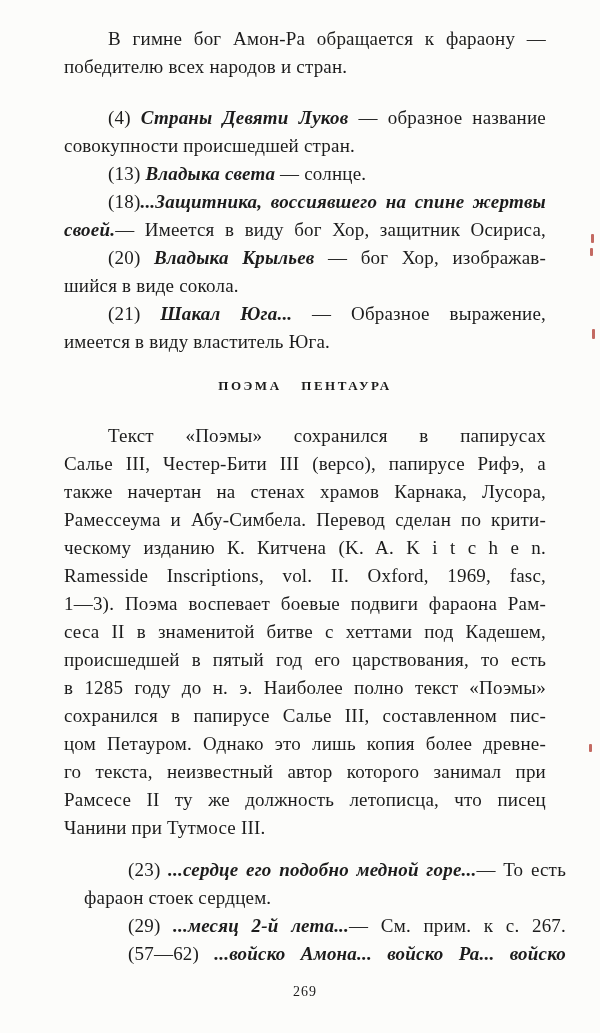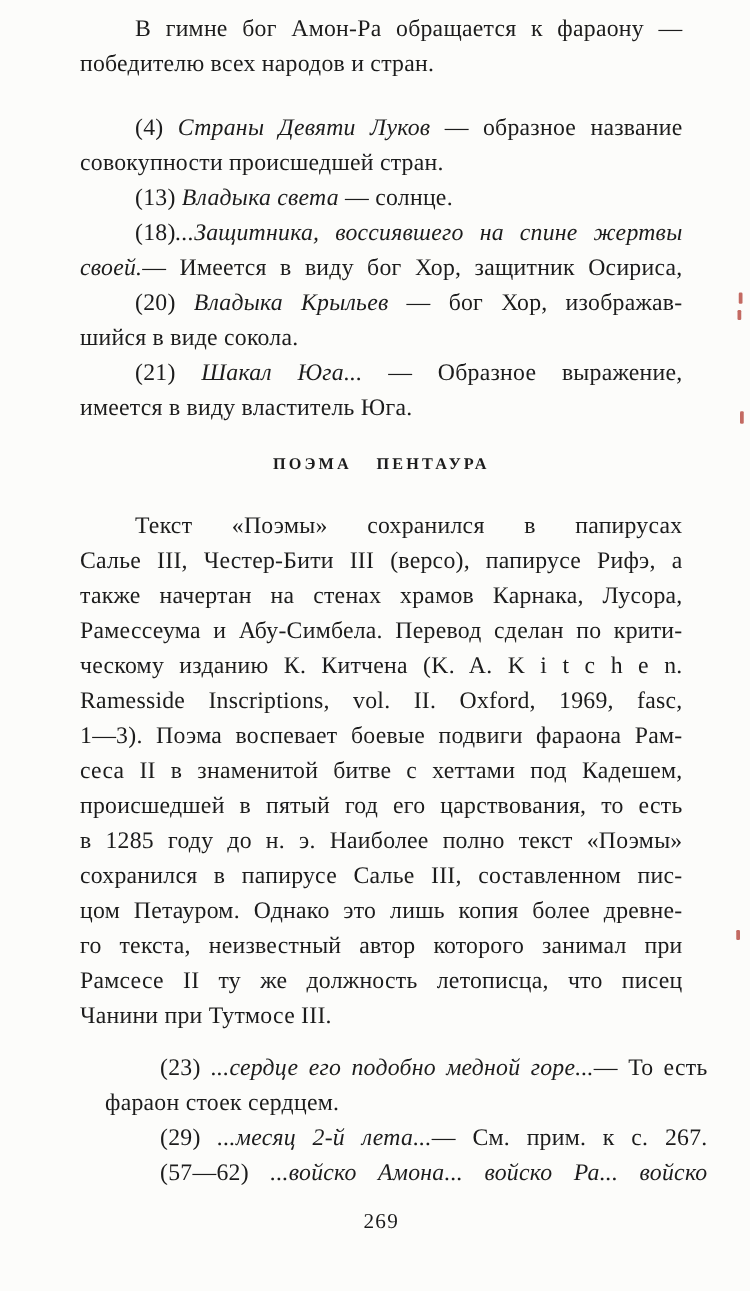--- a/index.html
+++ b/index.html
@@ -13,49 +13,49 @@
     position: relative;
     width: 600px;
     height: 1033px;
     margin: 0 auto;
     background: var(--paper);
     color: var(--ink);
     font-family: "Liberation Serif", "DejaVu Serif", serif;
     font-size: 19px;
     line-height: 28px;
     letter-spacing: 0.2px;
-    padding: 10px 54px 0 64px;
+    padding: 25px 54px 0 64px;
     overflow: hidden;
   }
   .block { width: 100%; }
   .block.notes   { margin-top: 23px; }
   .line { white-space: normal; }
   .line.indent { padding-left: 44px; }
   .line.just {
     text-align: justify;
     text-align-last: justify;
     -moz-text-align-last: justify;
   }
-  .it { font-style: italic; }
+  .it { font-style: italic; font-weight: bold; }
   .rm { font-style: normal; }
   .heading {
     margin-top: 16px;
     text-align: center;
     font-size: 13px;
     font-weight: 700;
     letter-spacing: 2.5px;
     word-spacing: 14px;
     line-height: 28px;
   }
   .commentary { margin-top: 22px; }
   .poem-notes { margin-top: 14px; margin-left: 20px; }
   .pagenum {
     margin-top: 10px;
     text-align: center;
-    font-size: 17px;
+    font-size: 14px;
     letter-spacing: 1px;
   }
   .speck {
     position: absolute;
     background: var(--artifact);
     opacity: 0.75;
     border-radius: 1px;
   }
 </style>
 </head>

